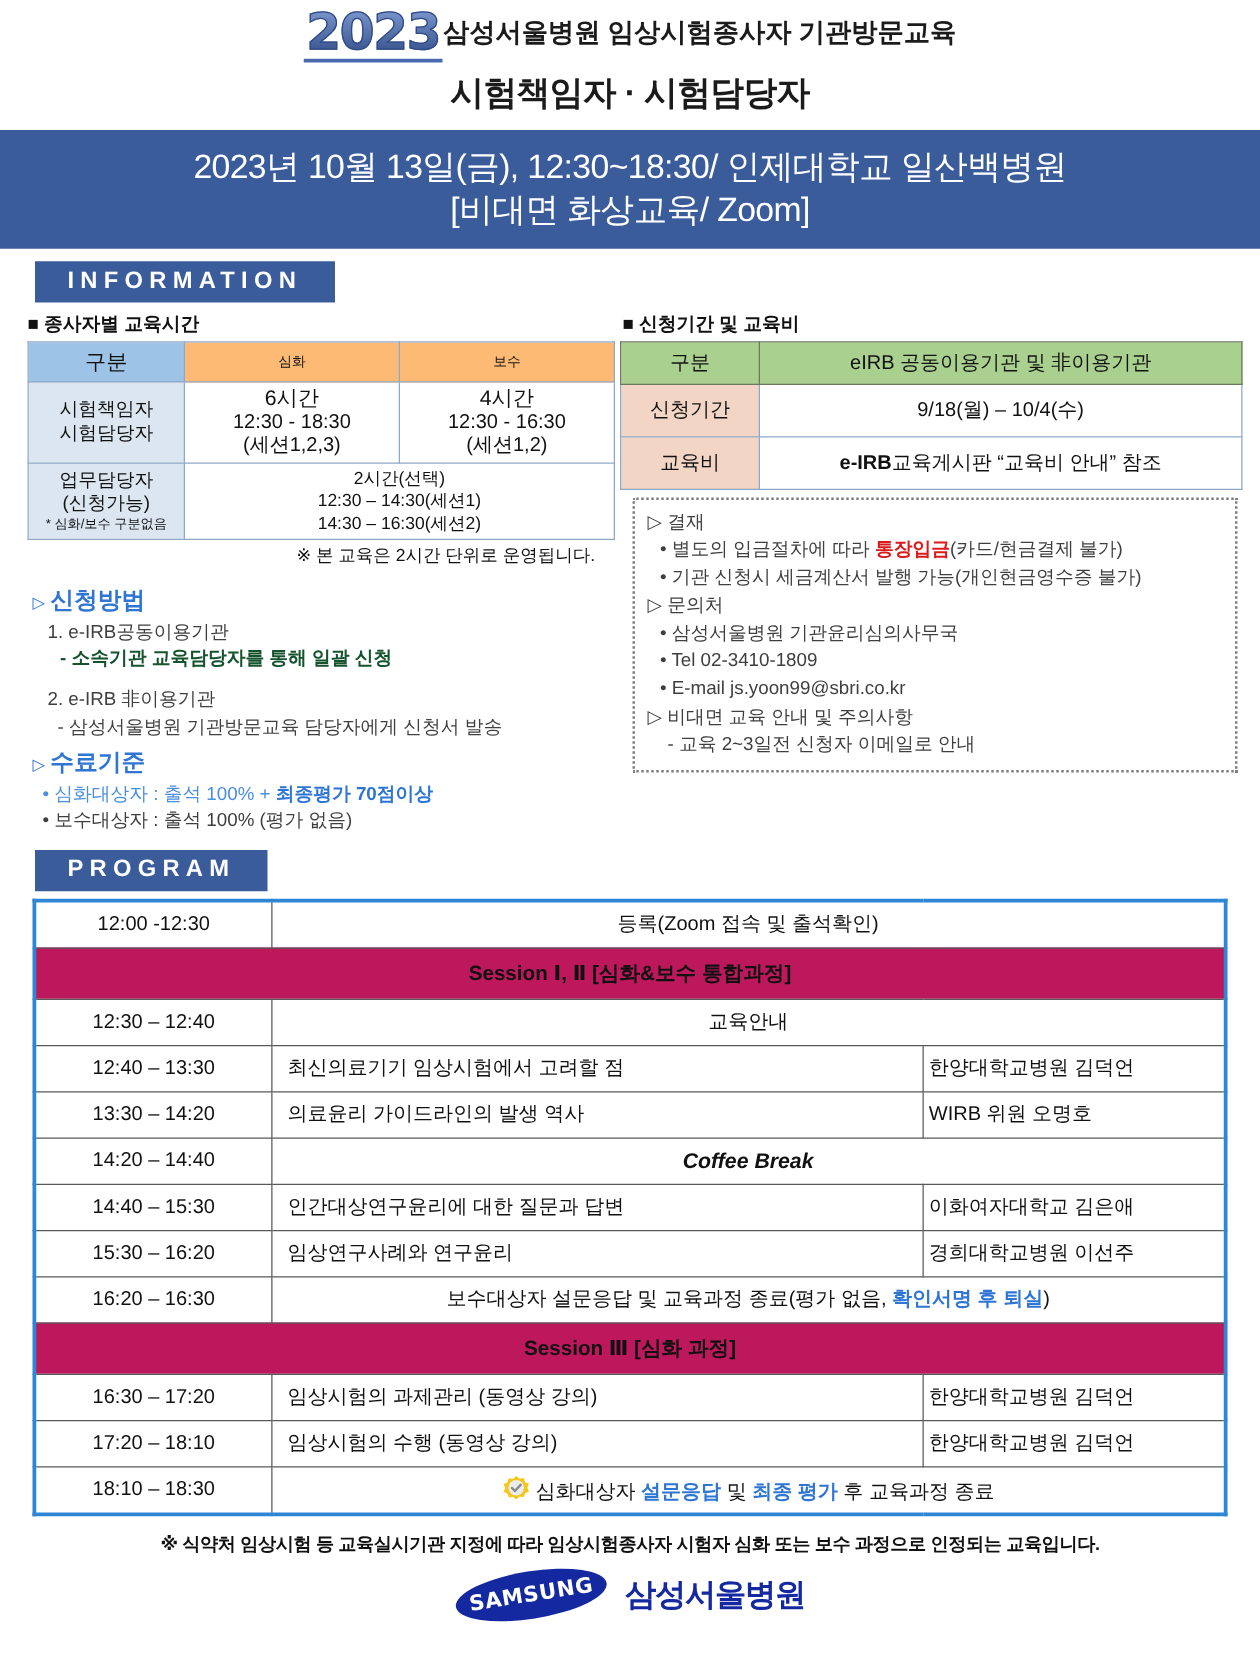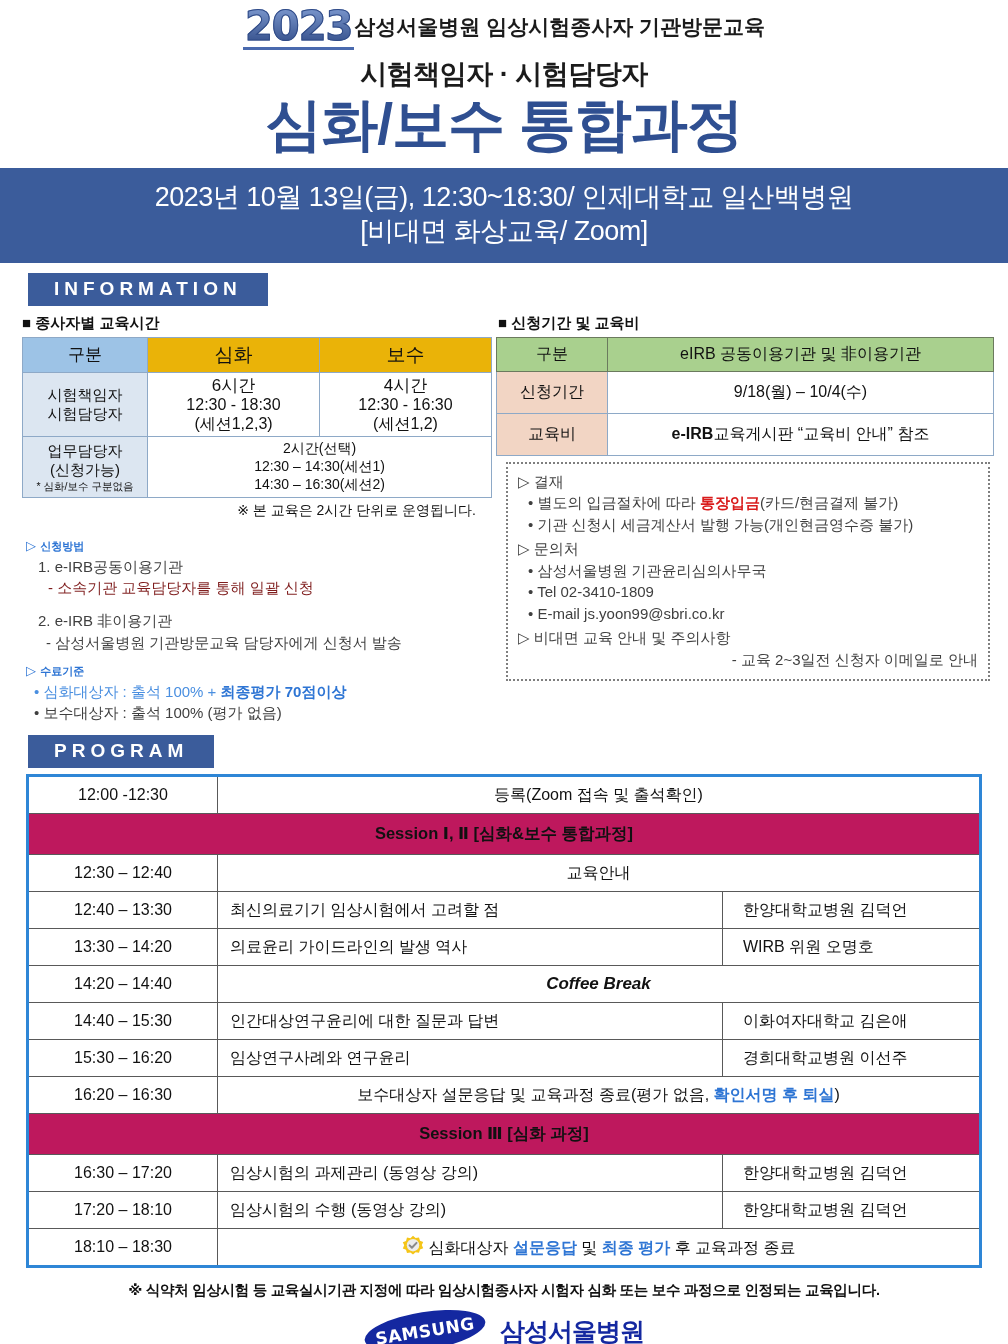--- a/index.html
+++ b/index.html
@@ -61,44 +61,44 @@
 
   .sq-head{font-size:15px;font-weight:bold;margin:0 0 4px 8px;color:#111;}
 
   table.t{border-collapse:collapse;width:100%;font-size:15px;}
   table.t td{border:1px solid #8EA9C7;text-align:center;vertical-align:middle;padding:3px 2px;}
 
   
   .tl{width:456px;margin-left:8px;}
   .tl td{border:1px solid #9BB3CE;}
   .tl .h-dark{background:#9DC3E6;font-size:17px;padding:4px 0;}
-  .tl .h-light{background:#eab308;font-size:19px;padding:4px 0;}
+  .tl .h-light{background:#fdba74;font-size:11px;padding:4px 0;}
   .tl .sidecell{background:#DCE6F1;font-size:15px;line-height:1.25;width:120px;}
   .tl .sidecell .tiny{font-size:10.5px;}
   .tl .big{font-size:16px;line-height:1.18;}
   .tl .big .n{font-size:17px;}
   .tl .sm{font-size:14px;}
   .note-star{font-size:14px;text-align:right;margin:4px 8px 0 0;}
 
   
   .tr{width:100%;}
   .tr td{border:1px solid #B9A394;}
   .tr .h-green{background:#A9D08E;font-size:16px;padding:6px 0;border:1px solid #6B7A5E;}
   .tr .sidecell{background:#F2D5C4;font-size:16px;width:106px;}
   .tr .val{font-size:16px;padding:10px 4px;}
 
   
   .blk{font-size:15px;line-height:1.42;color:#3f3f3f;}
-  .blk .hd{color:#2E75D4;font-weight:bold;font-size:11px;text-align:center;}
+  .blk .hd{color:#2E75D4;font-weight:bold;font-size:19px;text-align:center;}
   .blk .tri{color:#2E75D4;font-size:13px;}
   .bl-left{margin:14px 0 0 12px;width:452px;}
   .b-blue{color:#2E75D4;font-weight:bold;}
   .b-blue-t{color:#4A8FE0;}
   .b-red{color:#D91B1B;font-weight:bold;}
-  .b-dark{color:#7f1d1d;font-weight:normal;}
+  .b-dark{color:#14532d;font-weight:bold;}
   .dot::before{content:"• ";}
 
   .dotbox{
     border:2px dotted #7F7F7F;
     margin:6px 4px 0 10px;
     padding:7px 10px 9px 10px;
     font-size:15px;line-height:1.45;color:#3f3f3f;
   }
 
   
@@ -110,21 +110,21 @@
   }
   table.pg td{
     border:1px solid #595959;
     padding:5px 6px;
     text-align:center;
     vertical-align:middle;
     height:26px;
   }
   table.pg td.time{width:176px;font-size:16px;}
   table.pg td.left{text-align:left;padding-left:12px;}
-  table.pg td.spk{width:230px;text-align:left;padding-left:20px;}
+  table.pg td.spk{width:230px;text-align:left;padding-left:4px;}
   table.pg tr.sess td{background:#be185d;font-weight:bold;font-size:16.5px;height:30px;}
   .cb{font-style:italic;font-weight:bold;font-size:17px;}
   .big-row td{height:38px;}
 
   .badge{
     display:inline-block;width:24px;height:24px;position:relative;
     vertical-align:-6px;margin-right:3px;
   }
 
   .bottom-note{
@@ -150,21 +150,20 @@
 </style>
 </head>
 <body>
 
 <div class="header">
   <div class="hdr-line1">
     <span class="year">2023</span>
     <span class="hdr-sub1">삼성서울병원 임상시험종사자 기관방문교육</span>
   </div>
   <div class="hdr-line2">시험책임자 · 시험담당자</div>
-  <div class="hdr-title">심화/보수  통합과정</div>
 </div>
 
 <div class="banner">
   <div>2023년 10월 13일(금), 12:30~18:30/ 인제대학교 일산백병원</div>
   <div>[비대면 화상교육/ Zoom]</div>
 </div>
 
 <div class="sec-tag-wrap" style="margin-top:10px;">
   <span class="sec-tag">INFORMATION</span>
 </div>
@@ -280,21 +279,21 @@
         <span class="hd">문의처</span>
       </div>
       <div style="margin-left:10px;"><span class="dot">삼성서울병원 기관윤리심의사무국</span></div>
       <div style="margin-left:10px;"><span class="dot">Tel  02-3410-1809</span></div>
       <div style="margin-left:10px;"><span class="dot">E-mail  js.yoon99@sbri.co.kr</span></div>
 
       <div style="margin-top:2px;">
         <span class="tri">▷</span>
         <span class="hd">비대면 교육 안내 및 주의사항</span>
       </div>
-      <div style="margin-left:16px;text-align:right;">- 교육 2~3일전 신청자 이메일로 안내</div>
+      <div style="margin-left:16px;">- 교육 2~3일전 신청자 이메일로 안내</div>
     </div>
   </div>
 </div>
 
 <div class="sec-tag-wrap" style="margin-top:12px;">
   <span class="sec-tag">PROGRAM</span>
 </div>
 
 <div class="prog-wrap">
   <table class="pg">

